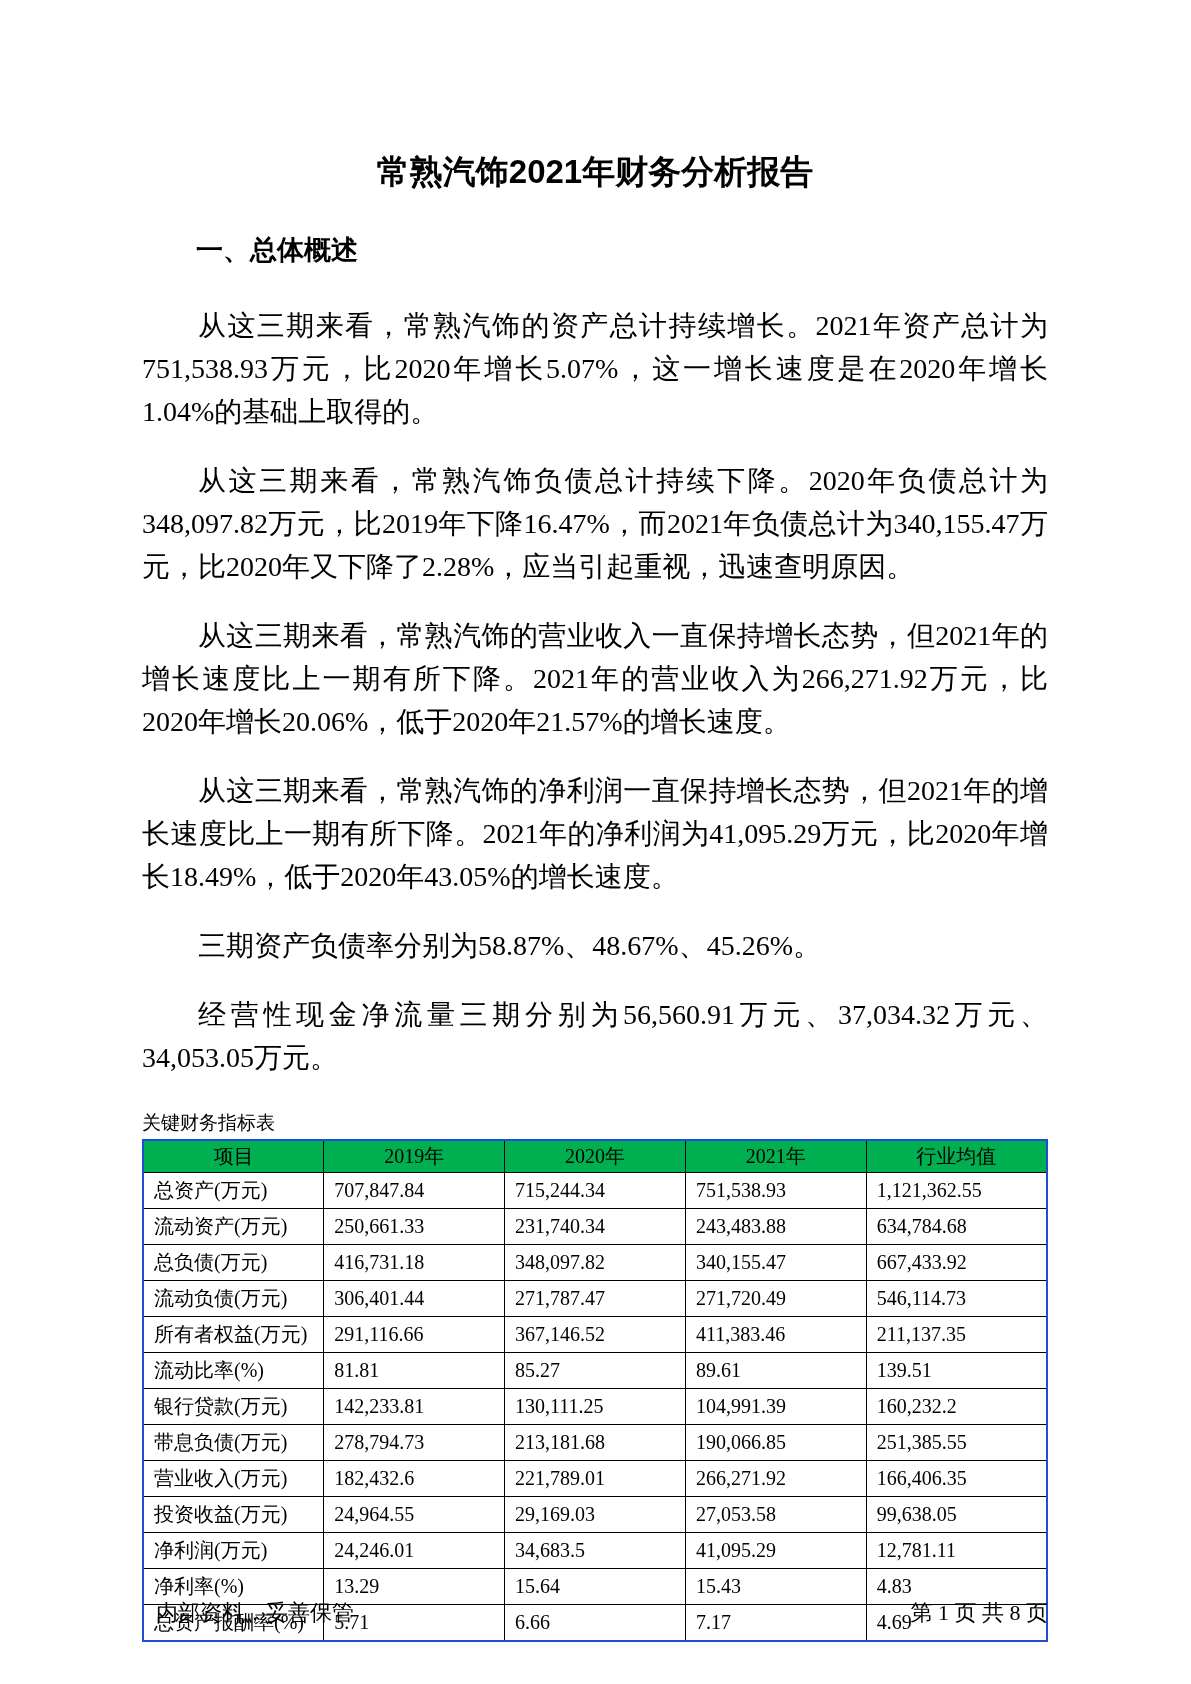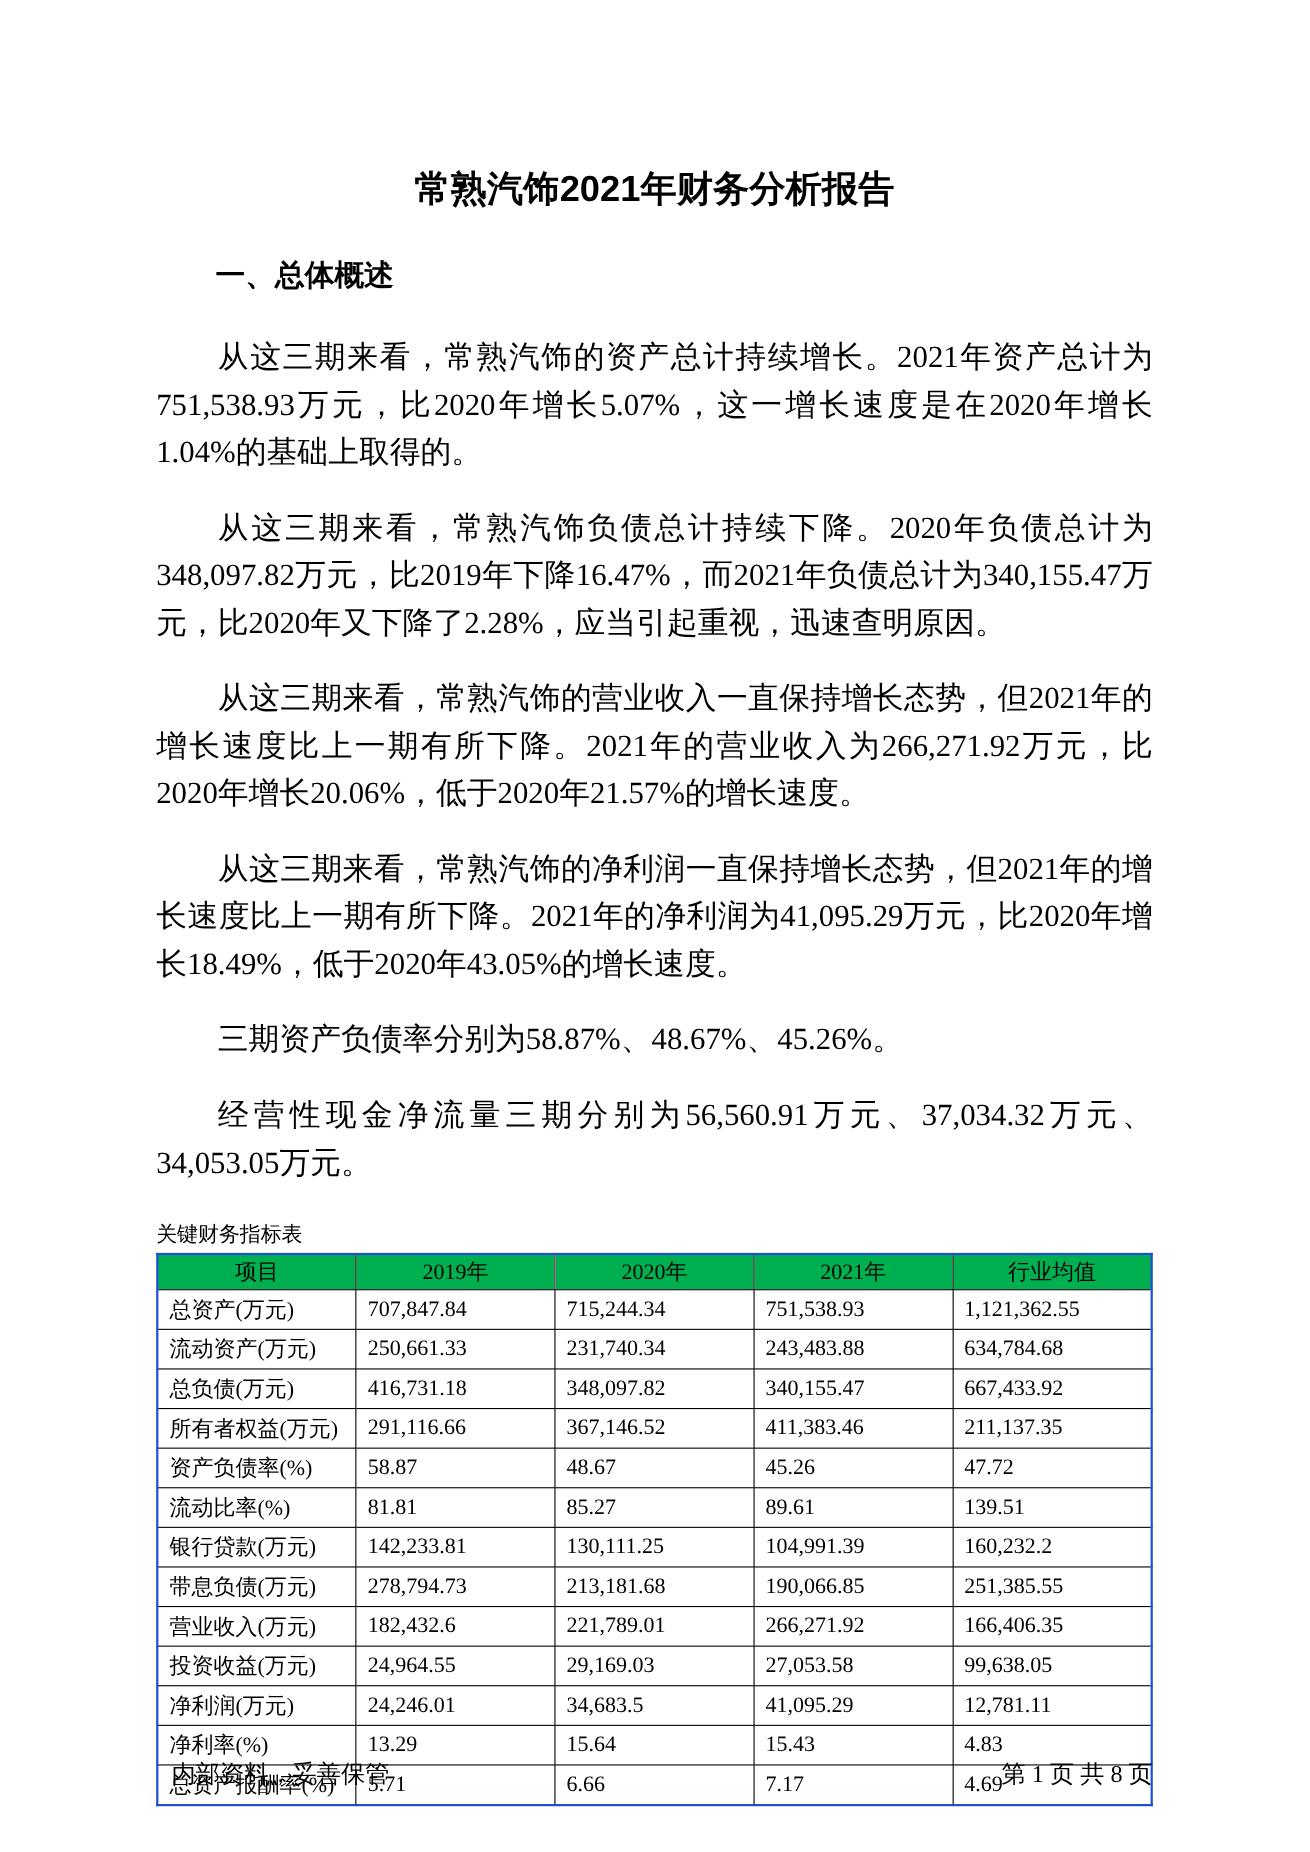--- a/index.html
+++ b/index.html
@@ -139,34 +139,34 @@
           <td>634,784.68</td>
         </tr>
           <tr>
           <td>总负债(万元)</td>
           <td>416,731.18</td>
           <td>348,097.82</td>
           <td>340,155.47</td>
           <td>667,433.92</td>
         </tr>
           <tr>
+          <td>流动负债(万元)</td>
+          <td>306,401.44</td>
+          <td>271,787.47</td>
+          <td>271,720.49</td>
+          <td>546,114.73</td>
+        </tr>
+          <tr>
           <td>所有者权益(万元)</td>
           <td>291,116.66</td>
           <td>367,146.52</td>
           <td>411,383.46</td>
           <td>211,137.35</td>
         </tr>
           <tr>
-          <td>资产负债率(%)</td>
-          <td>58.87</td>
-          <td>48.67</td>
-          <td>45.26</td>
-          <td>47.72</td>
-        </tr>
-          <tr>
           <td>流动比率(%)</td>
           <td>81.81</td>
           <td>85.27</td>
           <td>89.61</td>
           <td>139.51</td>
         </tr>
           <tr>
           <td>银行贷款(万元)</td>
           <td>142,233.81</td>
           <td>130,111.25</td>

